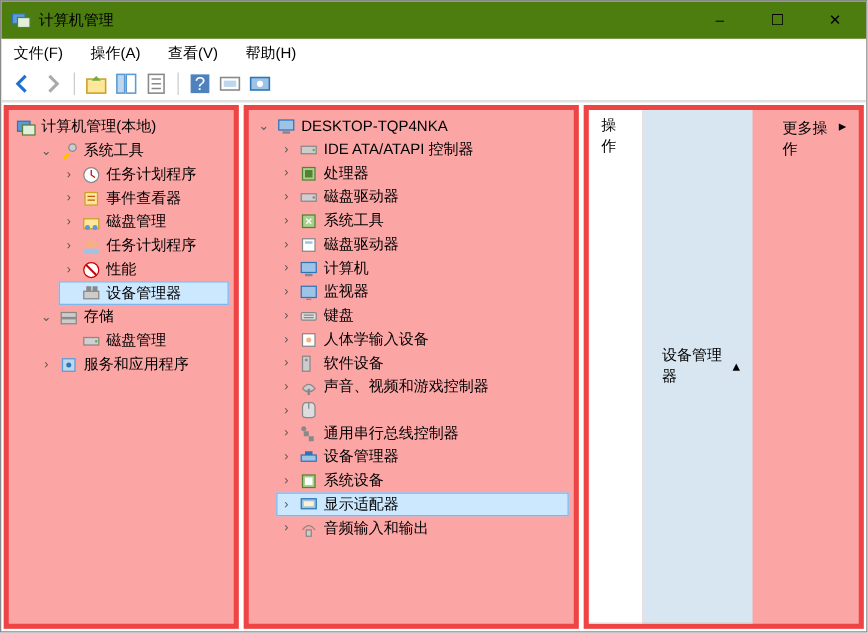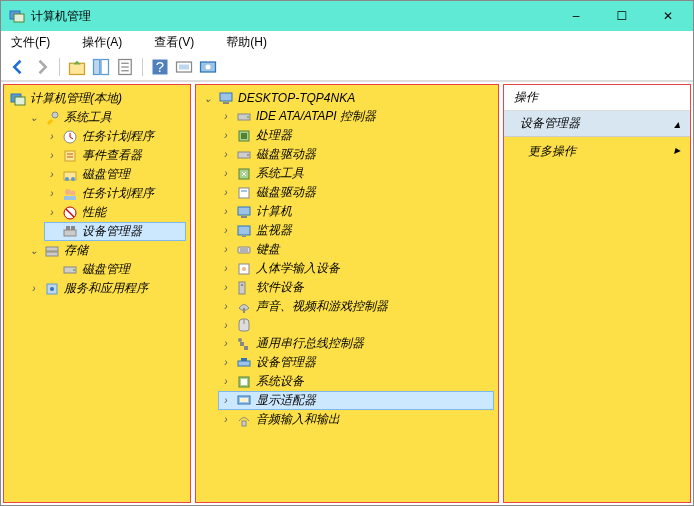--- a/index.html
+++ b/index.html
@@ -1,30 +1,30 @@
 <!DOCTYPE html>
 <html><head>
 <meta charset="utf-8">
 <style>
 * { box-sizing: border-box; margin: 0; padding: 0; font-family: "Microsoft YaHei", "Segoe UI", sans-serif; font-size: 12px; }
 body { width: 694px; height: 506px; border: 1px solid #888; background: #fff; display: flex; flex-direction: column; overflow: hidden; }
-.titlebar { height: 30px; display: flex; align-items: center; padding: 0 2px 0 8px; background: #5eead4; }
+.titlebar { height: 30px; display: flex; align-items: center; padding: 0 2px 0 8px; background: #4d7c0f; }
 .titlebar .app-icon { width: 16px; height: 16px; margin-right: 6px; }
 .titlebar .title { flex: 1; }
 .winbtn { width: 46px; height: 30px; display: flex; align-items: center; justify-content: center; }
-.menubar { height: 22px; display: flex; align-items: center; padding: 0 6px; gap: 24px; }
+.menubar { height: 22px; display: flex; align-items: center; padding: 0 6px; gap: 14px; }
 .menubar span { padding: 2px 4px; }
 .toolbar { height: 28px; display: flex; align-items: center; padding: 2px 6px; gap: 2px; border-bottom: 1px solid #ddd; }
 .tbtn { width: 22px; height: 22px; display: flex; align-items: center; justify-content: center; border: 1px solid transparent; }
 .tdiv { width: 1px; height: 18px; background: #ccc; margin: 0 4px; }
 .content { flex: 1; display: flex; border-top: 1px solid #ddd; min-height: 0; }
-.pane { border: 1px solid #ef4444; margin: 2px; background: #fde047; overflow: auto; font-style: italic; }
+.pane { border: 4px solid #ef4444; margin: 2px; background: #fca5a5; overflow: auto; }
 .left { width: 188px; padding: 4px; }
 .center { flex: 1; padding: 4px; }
-.right { width: 188px; display: flex; flex-direction: column; padding: 0; }
+.right { width: 224px; display: flex; flex-direction: row; padding: 0; }
 .right-header { background: #fff; padding: 4px 10px; border-bottom: 1px solid #ddd; font-weight: 400; }
 .right-band { background: #d8e6f2; padding: 4px 10px 4px 16px; border-bottom: 1px solid #ccc; display:flex; align-items:center; justify-content:space-between;}
 .right-item { padding: 6px 10px 6px 24px; display:flex; justify-content:space-between;}
 .tree ul { list-style: none; padding-left: 18px; }
 .tree > ul { padding-left: 0px; }
 .row { display: flex; align-items: center; gap: 4px; padding: 1px 2px; white-space: nowrap; cursor: default; }
 .row.selected { background: #cce8ff; border: 1px solid #7cb8f0; padding: 0 1px; }
 .exp { width: 12px; height: 12px; display: flex; align-items: center; justify-content: center; color: #555; font-size: 10px; }
 .exp.blank { visibility: hidden; }
 .ic { width: 16px; height: 16px; display: flex; align-items: center; justify-content: center; }

